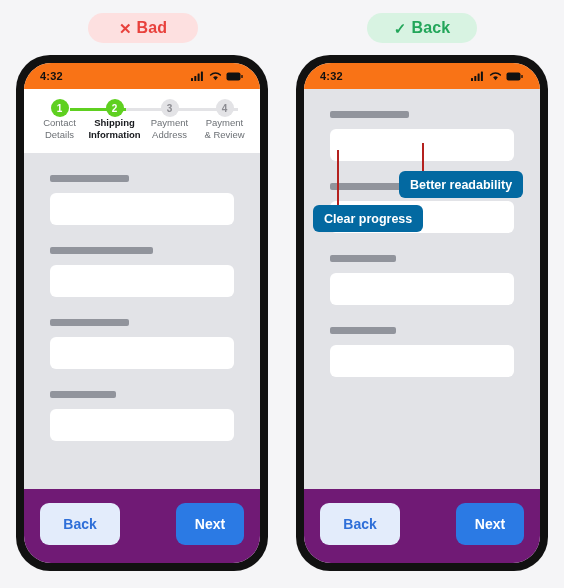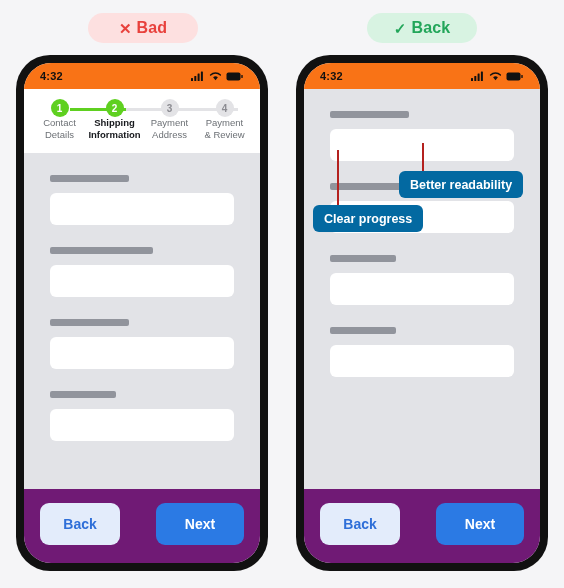--- a/index.html
+++ b/index.html
@@ -193,21 +193,21 @@
     display: flex;
     align-items: center;
     justify-content: center;
     font-size: 14px;
     font-weight: bold;
     border: none;
     cursor: pointer;
     font-family: "Liberation Sans", sans-serif;
   }
   .btn-back { width: 80px; background: #e3ecfb; color: #2f6fd8; }
-  .btn-next { width: 88px; background: #2b7ae4; color: #ffffff; }
+  .btn-next { width: 68px; background: #2b7ae4; color: #ffffff; }
 
   
   .callout {
     position: absolute;
     height: 27px;
     background: #0369a1;
     color: #ffffff;
     border-radius: 6px;
     display: flex;
     align-items: center;

